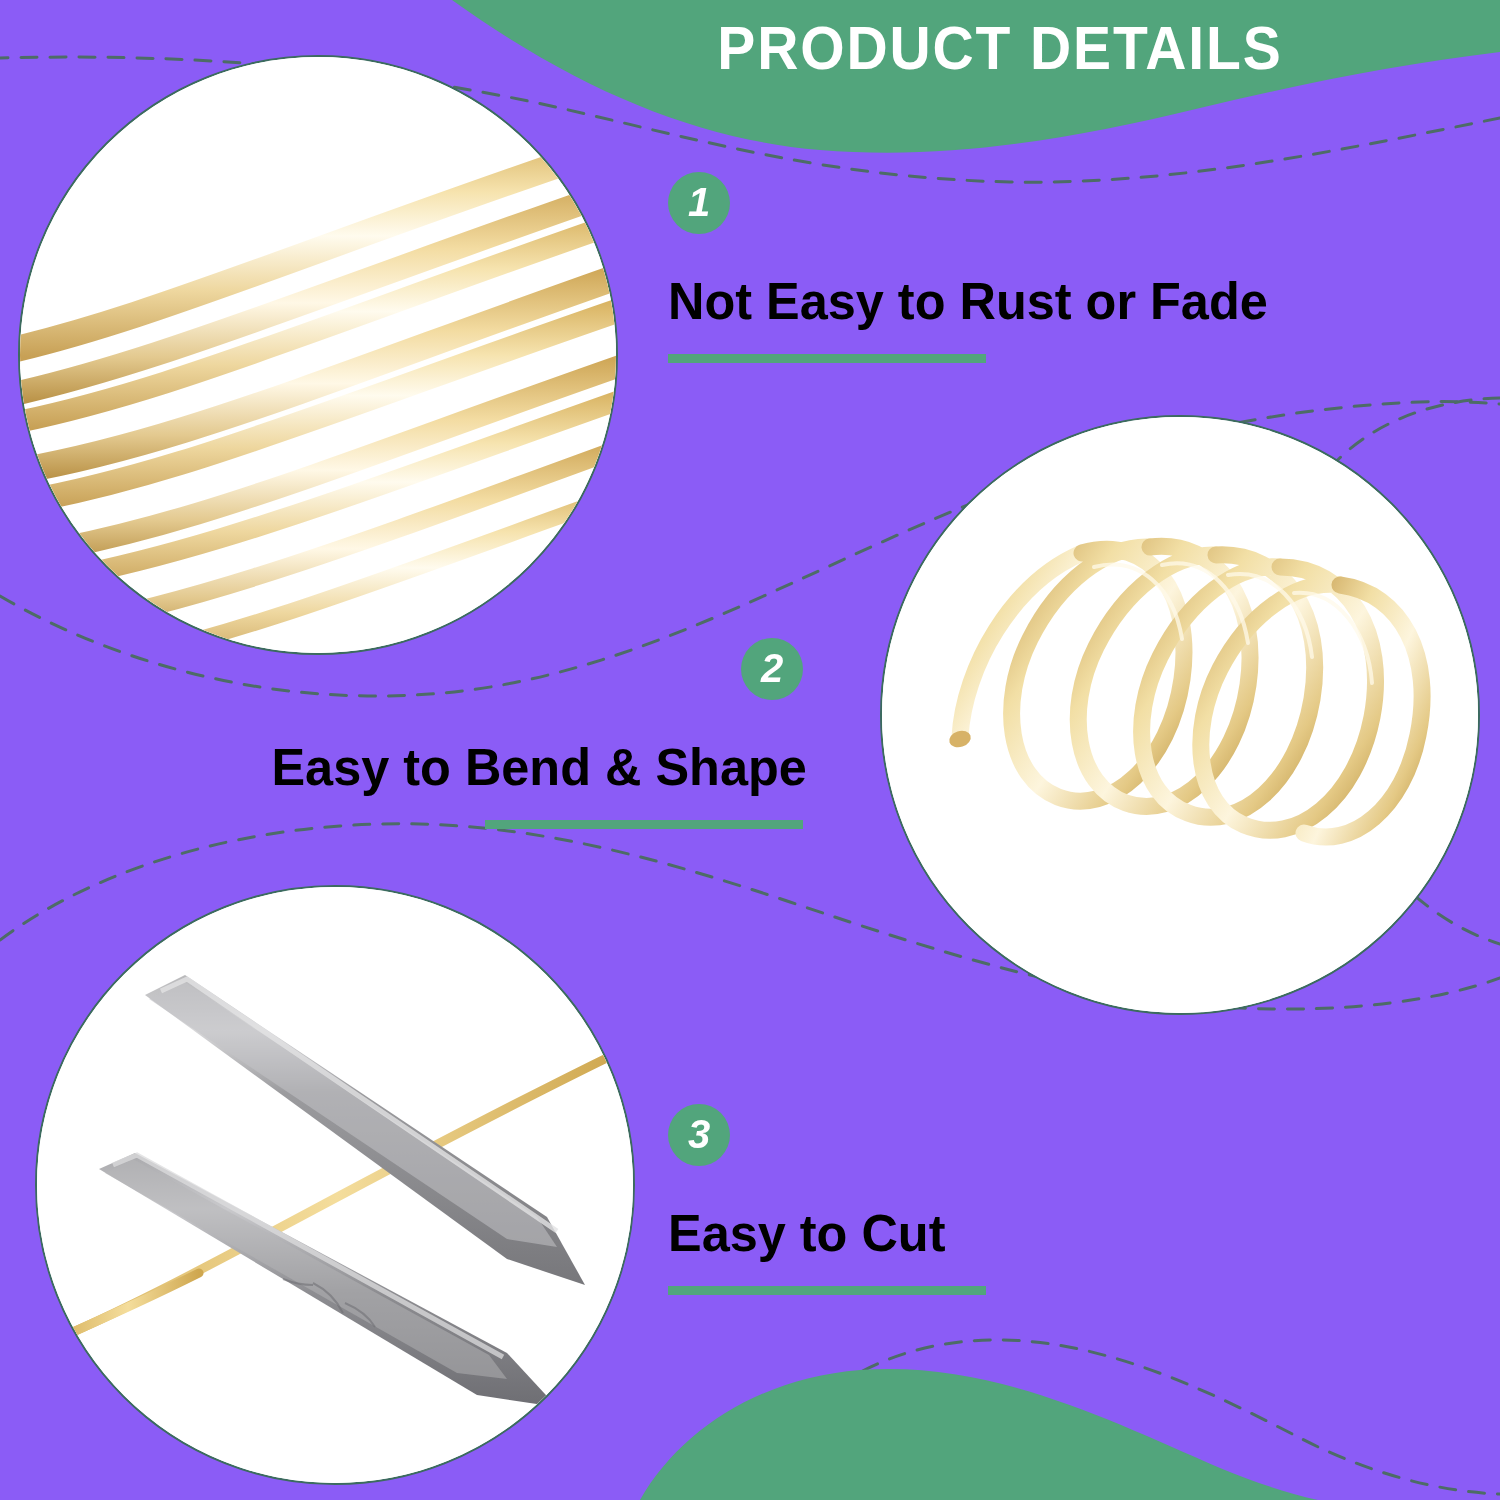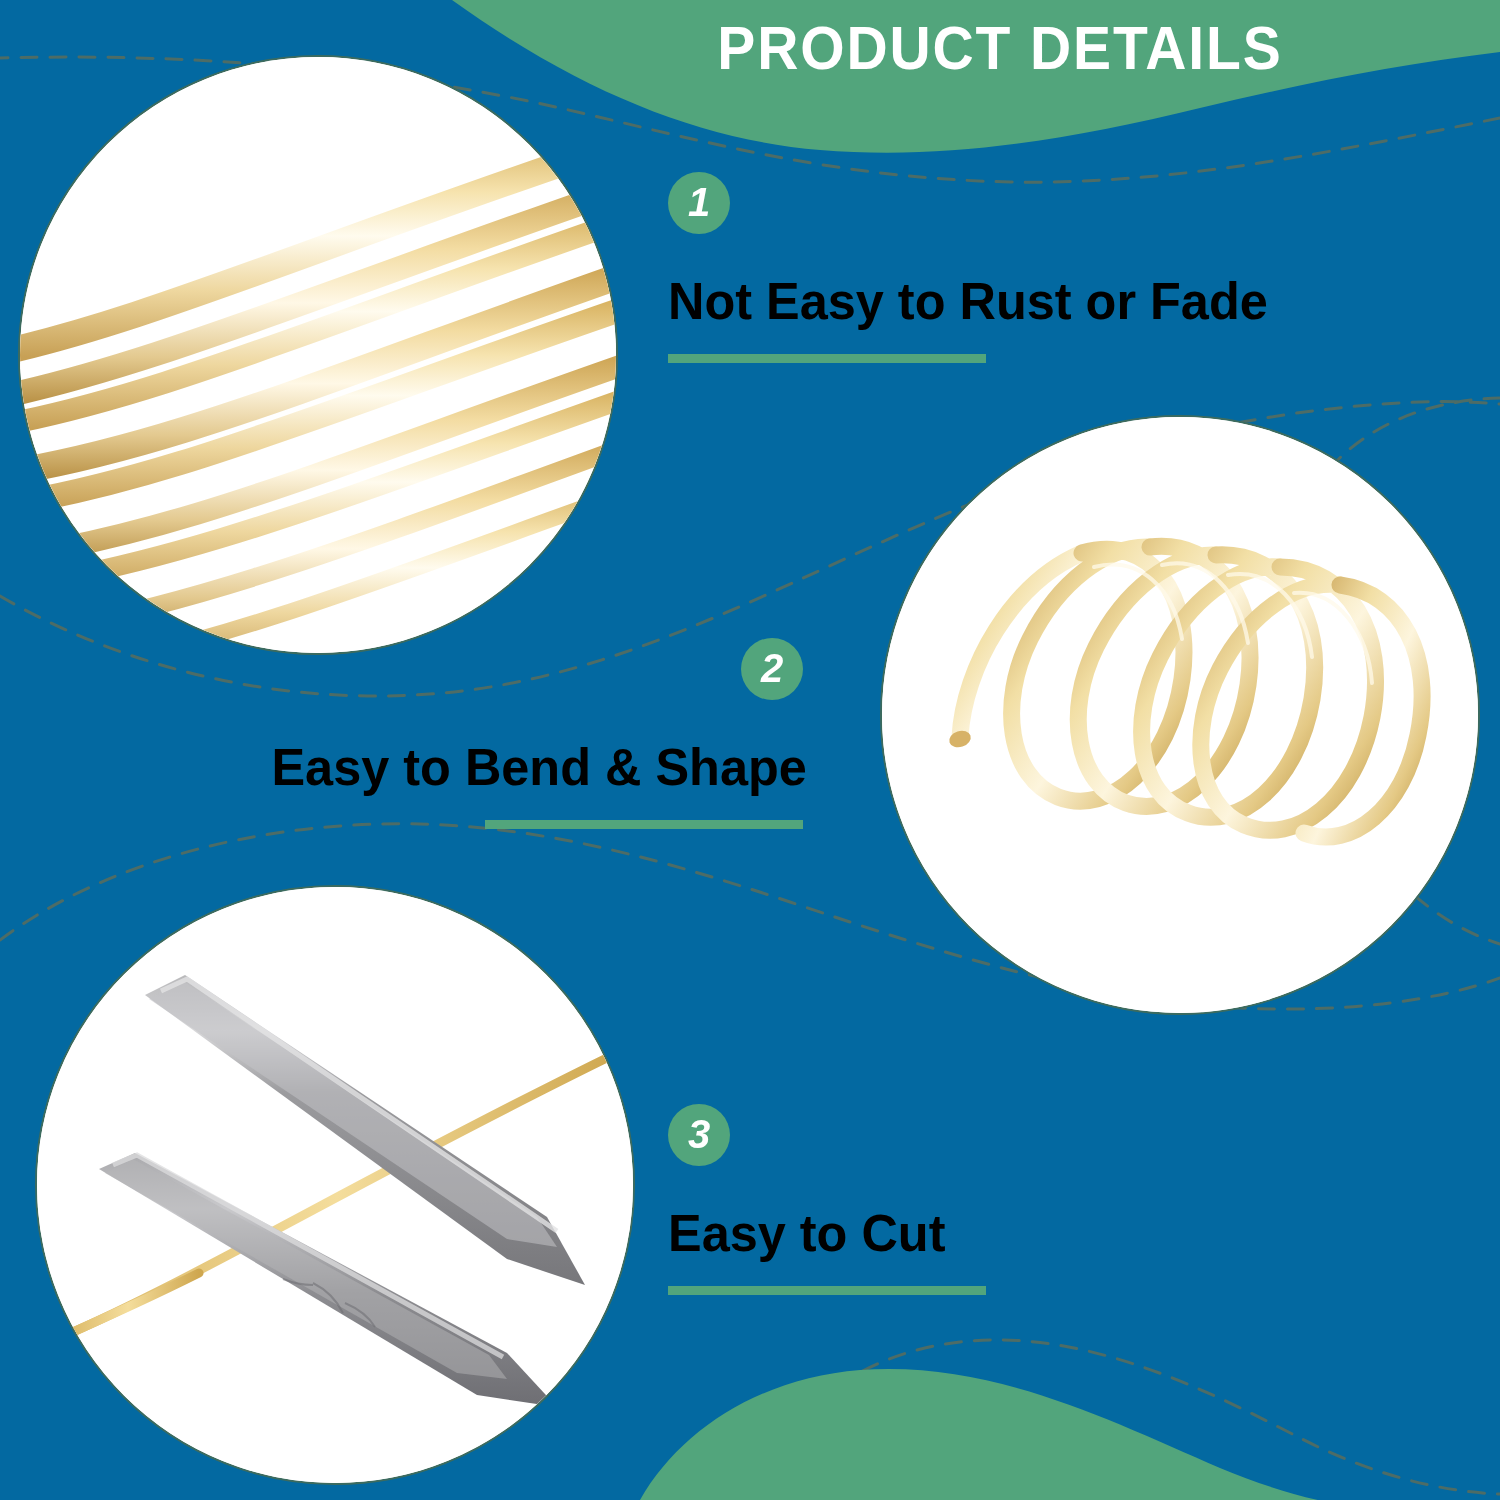--- a/index.html
+++ b/index.html
@@ -10,21 +10,21 @@
   body {
     width: 1500px;
     height: 1500px;
     font-family: "Liberation Sans", sans-serif;
     overflow: hidden;
   }
   #stage {
     position: relative;
     width: 1500px;
     height: 1500px;
-    background: #0369a1;
+    background: #8b5cf6;
     overflow: hidden;
   }
 
   
   .deco-layer {
     position: absolute;
     left: 0;
     top: 0;
     width: 1500px;
     height: 1500px;

